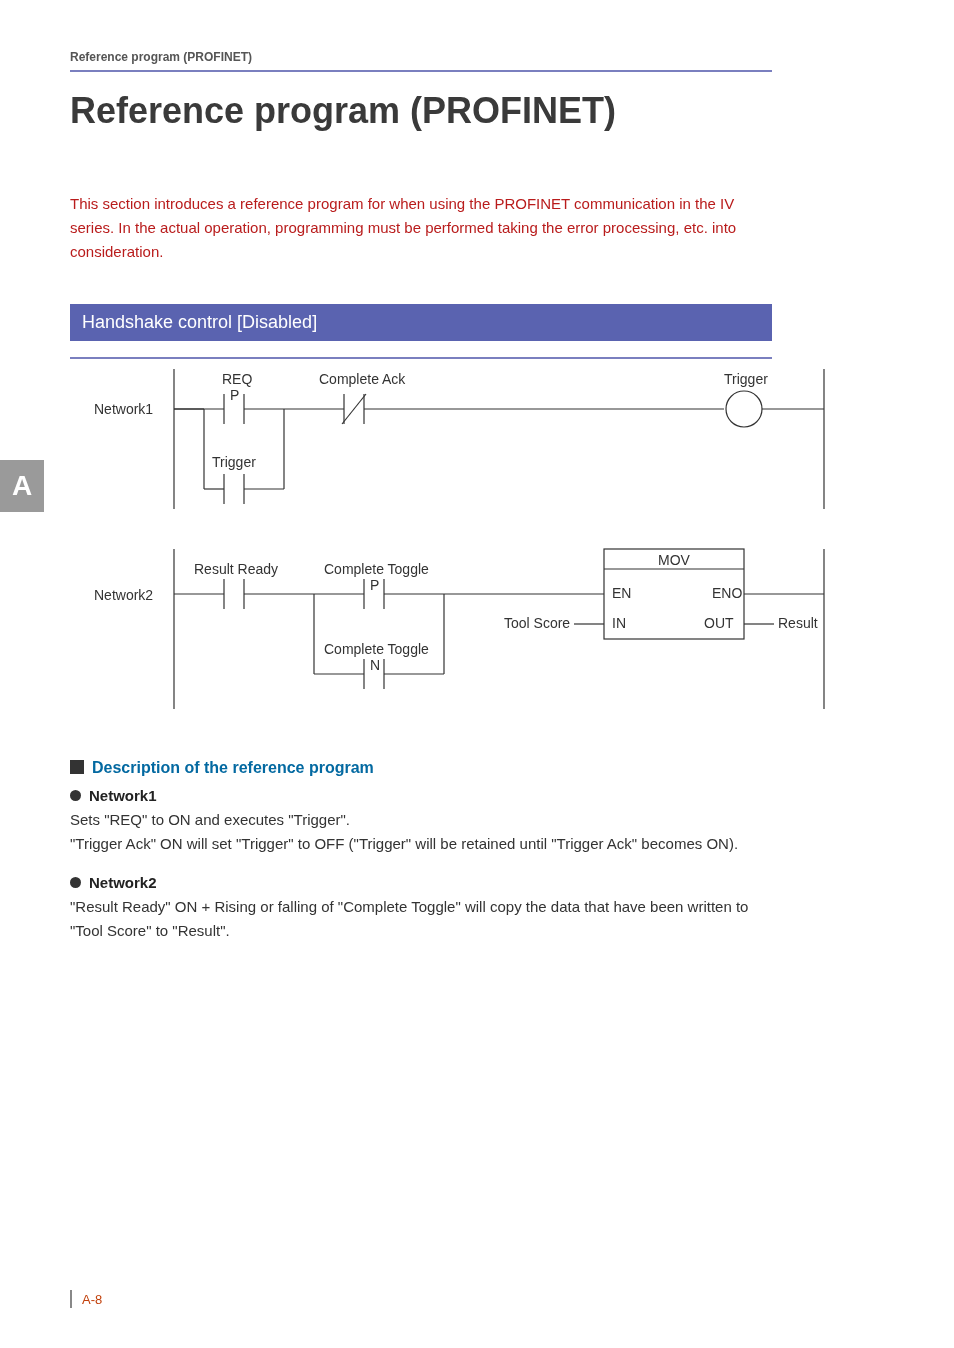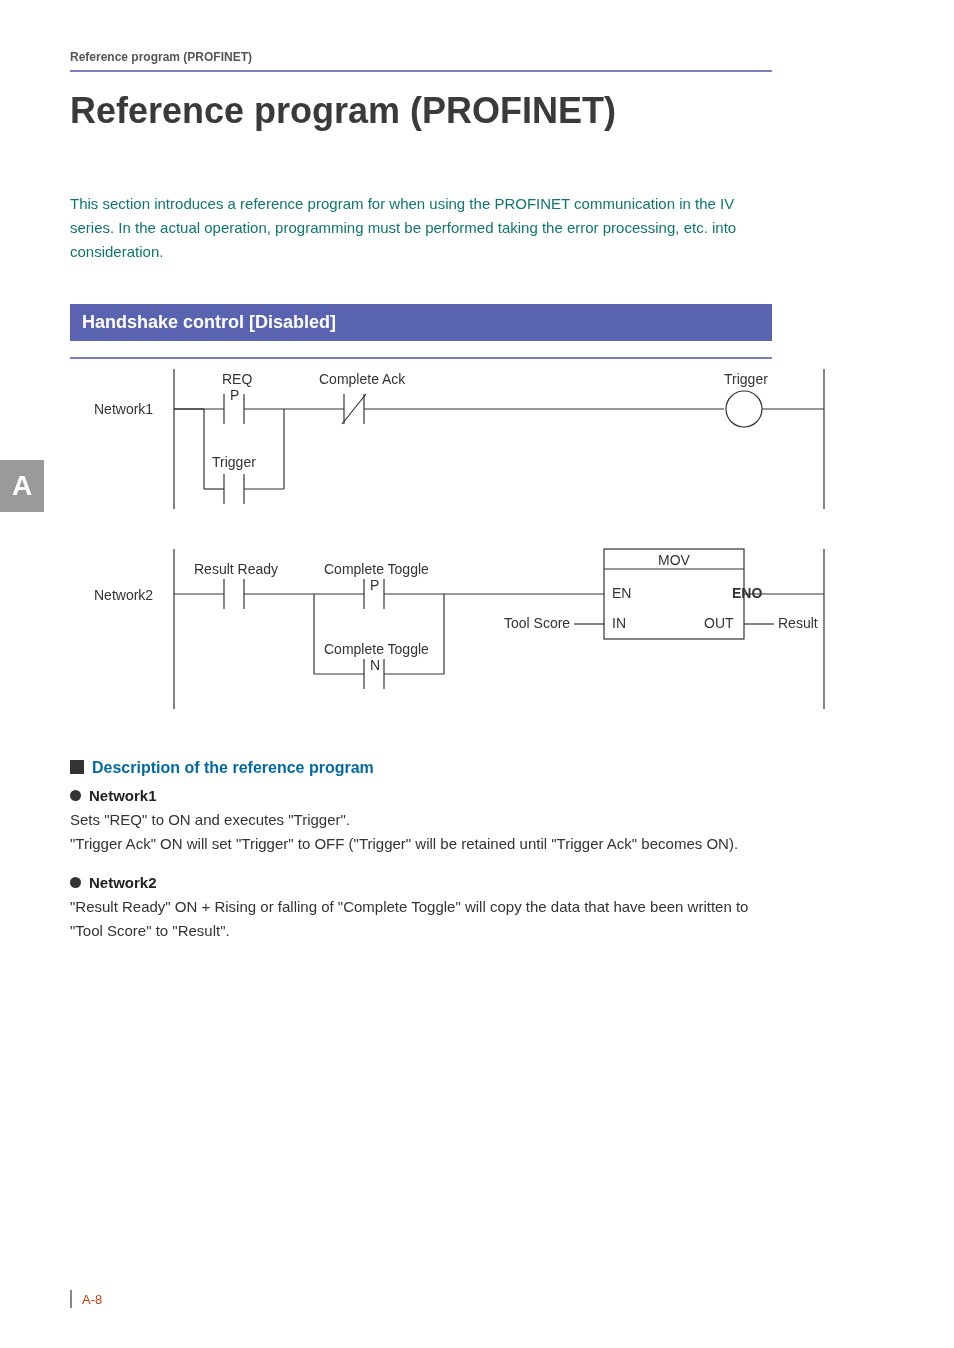--- a/index.html
+++ b/index.html
@@ -1,22 +1,22 @@
 <!DOCTYPE html>
 <html><head>
 <meta charset="utf-8">
 <style>
   * { box-sizing: border-box; margin: 0; padding: 0; }
   html, body { width: 954px; height: 1348px; background: #fff; font-family: Arial, Helvetica, sans-serif; color: #333; }
   .page { position: relative; width: 870px; height: 1348px; padding: 50px 98px 40px 70px; }
   .running-header { font-size: 12px; font-weight: bold; color: #555; margin-bottom: 6px; }
   .hr-top { border: none; border-top: 2px solid #7a7fbf; margin-bottom: 18px; }
   .h1 { font-size: 36px; font-weight: bold; color: #3a3a3a; margin-bottom: 60px; }
-  .intro { font-size: 15px; line-height: 1.6; color: #0f766e; margin-bottom: 40px; }
-  .blue-bar { background: #5a63b0; color: #fff; font-size: 18px; font-weight: bold; padding: 8px 12px; margin-bottom: 16px; }
+  .intro { font-size: 15px; line-height: 1.6; color: #b91c1c; margin-bottom: 40px; }
+  .blue-bar { background: #5a63b0; color: #fff; font-size: 18px; font-weight: normal; padding: 8px 12px; margin-bottom: 16px; }
   .section-title { font-size: 18px; font-weight: bold; color: #333; margin-bottom: 6px; }
   .hr-sub { border: none; border-top: 2px solid #7a7fbf; margin-bottom: 10px; }
   .side-tab { position: absolute; left: 0; top: 460px; width: 44px; height: 52px; background: #9a9a9a; color: #fff; font-size: 28px; font-weight: bold; display: flex; align-items: center; justify-content: center; }
   .diagram { position: relative; width: 760px; height: 360px; margin-left: 14px; margin-bottom: 30px; }
   .dlabel { position: absolute; font-size: 14px; color: #333; white-space: nowrap; }
   .block-h3 { font-size: 16px; font-weight: bold; color: #0369a1; margin-top: 10px; margin-bottom: 10px; }
   .block-h3 .square { display: inline-block; width: 14px; height: 14px; background: #333; margin-right: 8px; vertical-align: -1px; }
   .bullet-h4 { font-size: 15px; font-weight: bold; color: #222; margin-top: 10px; margin-bottom: 4px; }
   .bullet-h4 .dot { display: inline-block; width: 11px; height: 11px; border-radius: 50%; background: #333; margin-right: 8px; vertical-align: 0px; }
   .body-text { font-size: 15px; line-height: 1.6; color: #333; margin-bottom: 18px; }
@@ -112,21 +112,21 @@
 
     
     <div class="dlabel" style="left:10px; top:218px;">Network2</div>
     <div class="dlabel" style="left:110px; top:192px;">Result Ready</div>
     <div class="dlabel" style="left:240px; top:192px;">Complete Toggle</div>
     <div class="dlabel" style="left:286px; top:208px;">P</div>
     <div class="dlabel" style="left:240px; top:272px;">Complete Toggle</div>
     <div class="dlabel" style="left:286px; top:288px;">N</div>
     <div class="dlabel" style="left:574px; top:183px;">MOV</div>
     <div class="dlabel" style="left:528px; top:216px;">EN</div>
-    <div class="dlabel" style="left:648px; top:216px;font-weight:bold;">ENO</div>
+    <div class="dlabel" style="left:628px; top:216px;">ENO</div>
     <div class="dlabel" style="left:528px; top:246px;">IN</div>
     <div class="dlabel" style="left:620px; top:246px;text-align:center;">OUT</div>
     <div class="dlabel" style="left:420px; top:246px;">Tool Score</div>
     <div class="dlabel" style="left:694px; top:246px;">Result</div>
   </div>
 
   <div class="block-h3">
     <span class="square"></span><span>Description of the reference program</span>
   </div>
 

